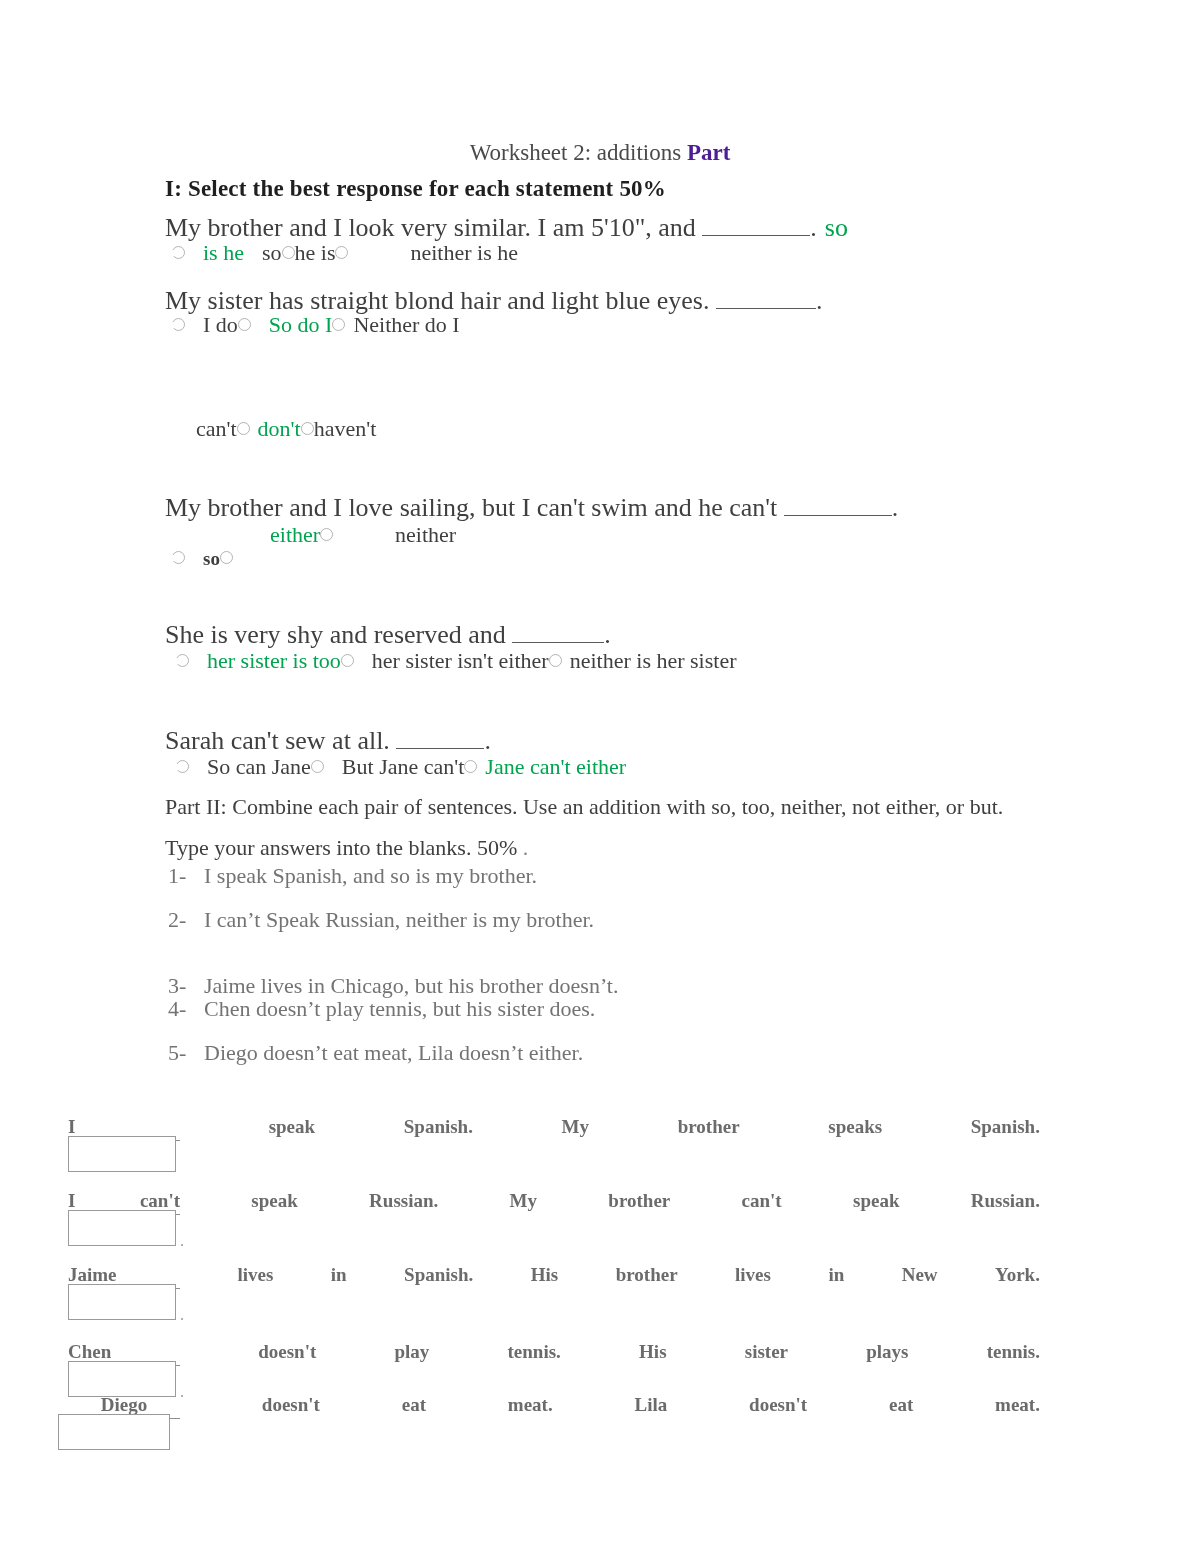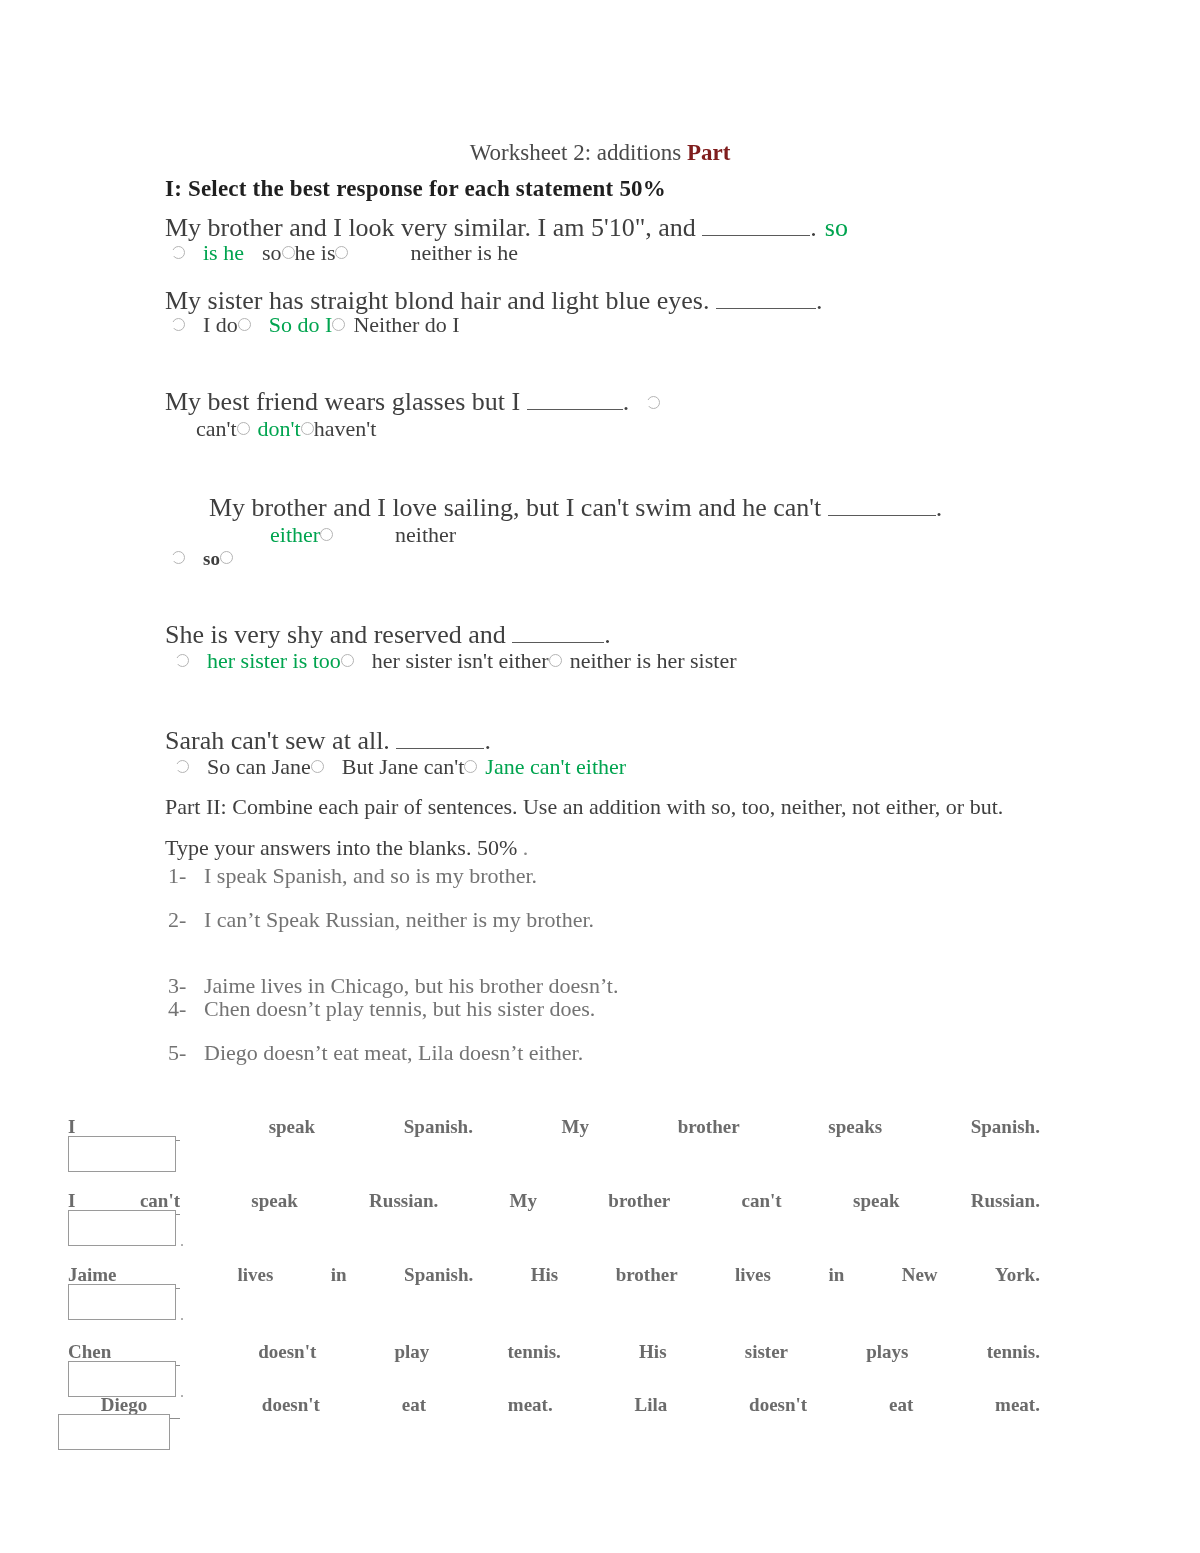--- a/index.html
+++ b/index.html
@@ -25,21 +25,21 @@
   .title-line {
     position: absolute;
     left: 165px;
     top: 140px;
     width: 870px;
     text-align: center;
     font-size: 23px;
     color: #4a4a4a;
     white-space: nowrap;
   }
-  .title-line .bold { font-weight: bold; color: #7f1d1d; }
+  .title-line .bold { font-weight: bold; color: #4c1d95; }
 
   .head2 {
     position: absolute;
     left: 165px;
     top: 176px;
     font-size: 23px;
     font-weight: bold;
     color: #1f1f1f;
     letter-spacing: 0.2px;
     white-space: nowrap;
@@ -179,28 +179,25 @@
     <span class="radio cut"></span><span class="sp-m"></span><span class="green">is he</span><span class="sp-m"></span><span>so</span><span class="radio"></span><span>he is</span><span class="radio"></span><span class="sp-xl"></span><span>neither is he</span>
   </div>
 
   <div class="q-stem" style="left:165px; top:286px;">
     <span>My sister has straight blond hair and light blue eyes. </span><span class="blank-line" style="width:100px;"></span><span>.</span>
   </div>
   <div class="opts" style="left:172px; top:312px;">
     <span class="radio cut"></span><span class="sp-m"></span><span>I do</span><span class="radio"></span><span class="sp-m"></span><span class="green">So do I</span><span class="radio"></span><span class="sp-s"></span><span>Neither do I</span>
   </div>
 
-  <div class="q-stem" style="left:165px; top:387px;">
-    <span>My best friend wears glasses but I </span><span class="blank-line" style="width:96px;"></span><span>.</span><span class="sp-m"></span><span class="radio cut"></span>
-  </div>
   <div class="opts" style="left:196px; top:416px;">
     <span>can't</span><span class="radio"></span><span class="sp-s"></span><span class="green">don't</span><span class="radio"></span><span>haven't</span>
   </div>
 
-  <div class="q-stem" style="left:165px; top:493px;margin-left:44px;">
+  <div class="q-stem" style="left:165px; top:493px;">
     <span>My brother and I love sailing, but I can't swim and he can't </span><span class="blank-line" style="width:108px;"></span><span>.</span>
   </div>
   <div class="opts" style="left:270px; top:522px;">
     <span class="green">either</span><span class="radio"></span><span class="sp-xl"></span><span>neither</span>
   </div>
   <div class="opts" style="left:172px; top:545px;">
     <span class="radio cut"></span><span class="sp-m"></span><span class="bold" style="font-size:19px;">so</span><span class="radio"></span>
   </div>
 
   <div class="q-stem" style="left:165px; top:620px;">

